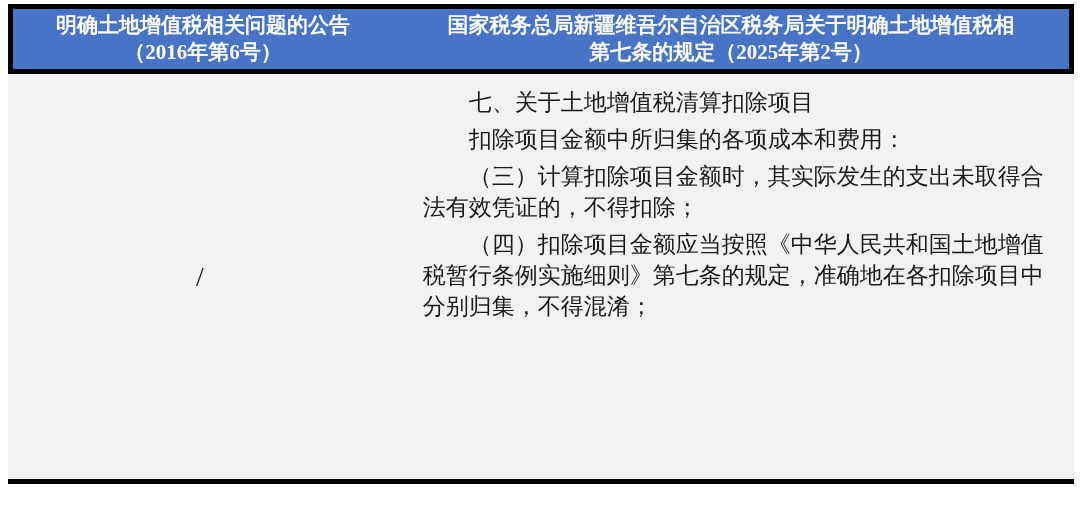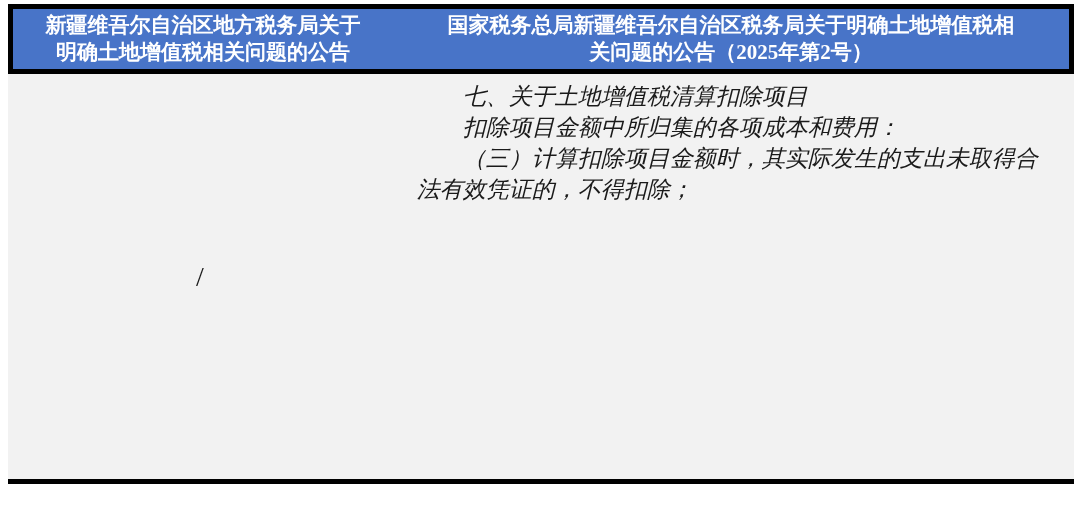--- a/index.html
+++ b/index.html
@@ -44,40 +44,41 @@
     color:#1a1a1a;
   }
   .body-cell-right {
     flex:1 1 auto;
     box-sizing:border-box;
     padding:7px 20px 0 25px;
     font-size:23px;
     line-height:31px;
     color:#1a1a1a;
   }
-  .para { margin:0; text-indent:2em;font-style:italic; }
+  .para { margin:6px; text-indent:2em; }
   .red  { color:#C00F0F; font-weight:bold; }
 </style>
 </head>
 <body>
 
 <div class="cmp-table">
   <div class="header-row">
     <div class="header-cell left">
-        <div>新疆维吾尔自治区地方税务局关于</div>
         <div>明确土地增值税相关问题的公告</div>
+        <div>（2016年第6号）</div>
       </div>
     <div class="header-cell right">
         <div>国家税务总局新疆维吾尔自治区税务局关于明确土地增值税相</div>
-        <div>关问题的公告（2025年第2号）</div>
+        <div>第七条的规定（2025年第2号）</div>
       </div>
   </div>
   <div class="body-row">
     <div class="body-cell-left">
       <span>/</span>
     </div>
     <div class="body-cell-right">
         <p class="para"><span>七、关于土地增值税清算扣除项目</span></p>
         <p class="para"><span>扣除项目金额中所归集的各项成本和费用：</span></p>
         <p class="para"><span>（三）计算扣除项目金额时，其实际发生的支出未取得合法有效凭证的，不得扣除；</span></p>
+        <p class="para"><span>（四）扣除项目金额应当按照《中华人民共和国土地增值税暂行条例实施细则》第七条的规定，准确地在各扣除项目中分别归集，不得混淆；</span></p>
       </div>
   </div>
 </div>
 
 </body></html>

